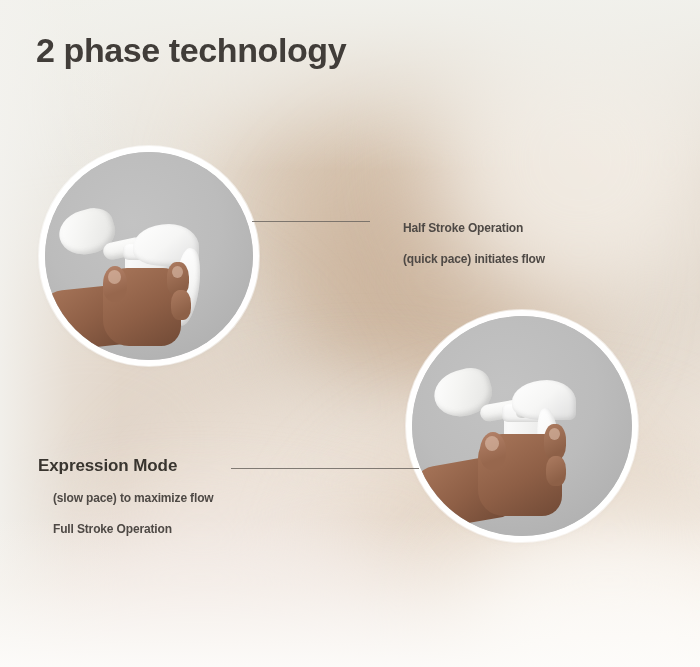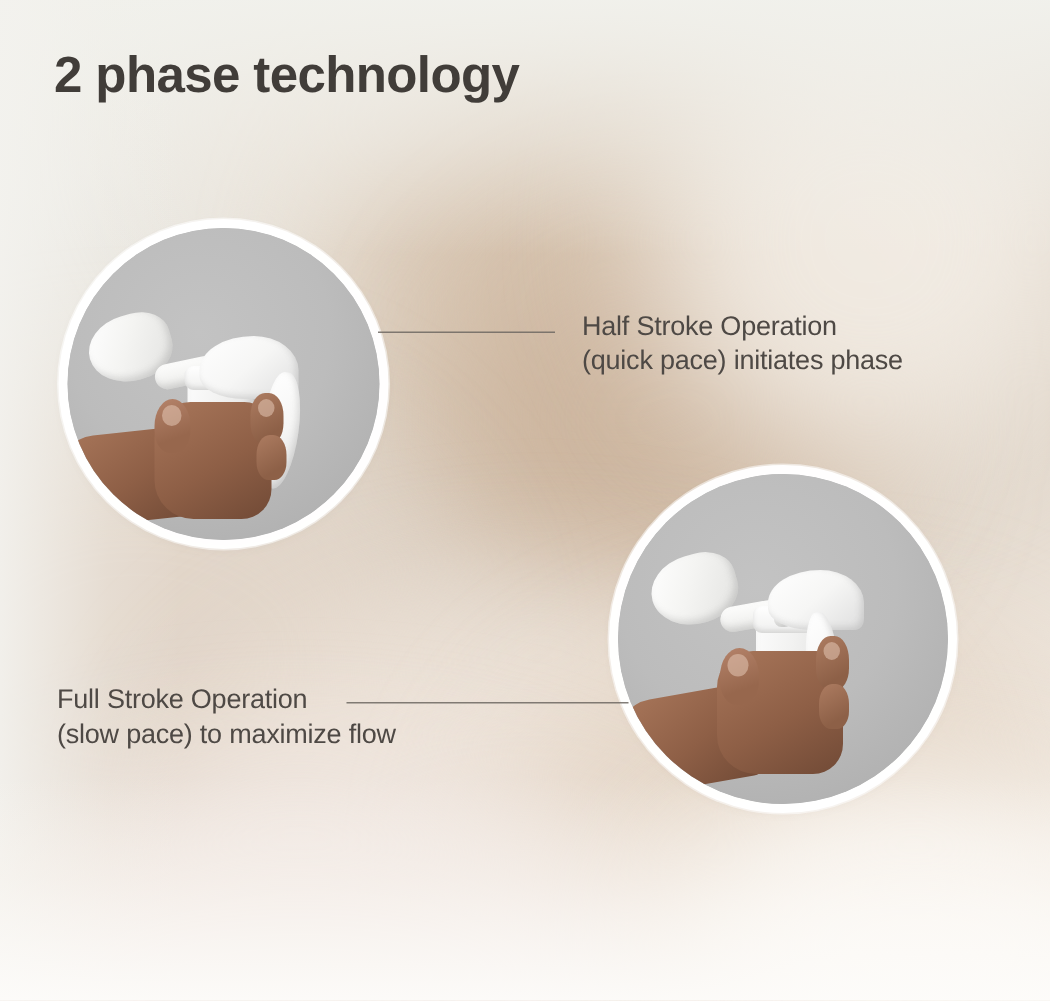--- a/index.html
+++ b/index.html
@@ -244,23 +244,23 @@
   }
   .callout-title {
     margin: 0;
     font-size: 17px;
     font-weight: bold;
     color: #39352f;
     letter-spacing: -0.1px;
     line-height: 1.25;
   }
   .callout-line {
-    margin: 0;
-    font-size: 18px;
-    font-weight: normal;
+    margin: 15px;
+    font-size: 12px;
+    font-weight: bold;
     color: #4e4945;
     letter-spacing: -0.15px;
     line-height: 1.3;
   }
   .callout-stimulation {
     left: 388px;
     top: 206px;
     width: 290px;
   }
   .callout-expression {
@@ -363,21 +363,22 @@
         <div class="nail" style="left:5px; top:4px; width:11px; height:12px;"></div>
       </div>
       <div class="hand finger" style="left:134px; top:140px; width:20px; height:30px;"></div>
     </div>
   </div>
 
   <div class="leader leader-bottom"></div>
 
   <div class="callout callout-stimulation">
     <p class="callout-line">Half Stroke Operation</p>
-    <p class="callout-line">(quick pace) initiates phase</p>
+    <p class="callout-line">(quick pace) initiates flow</p>
   </div>
 
   <div class="callout callout-expression">
+    <p class="callout-title">Expression Mode</p>
+    <p class="callout-line">(slow pace) to maximize flow</p>
     <p class="callout-line">Full Stroke Operation</p>
-    <p class="callout-line">(slow pace) to maximize flow</p>
   </div>
 
 </div>
 
 </body></html>

